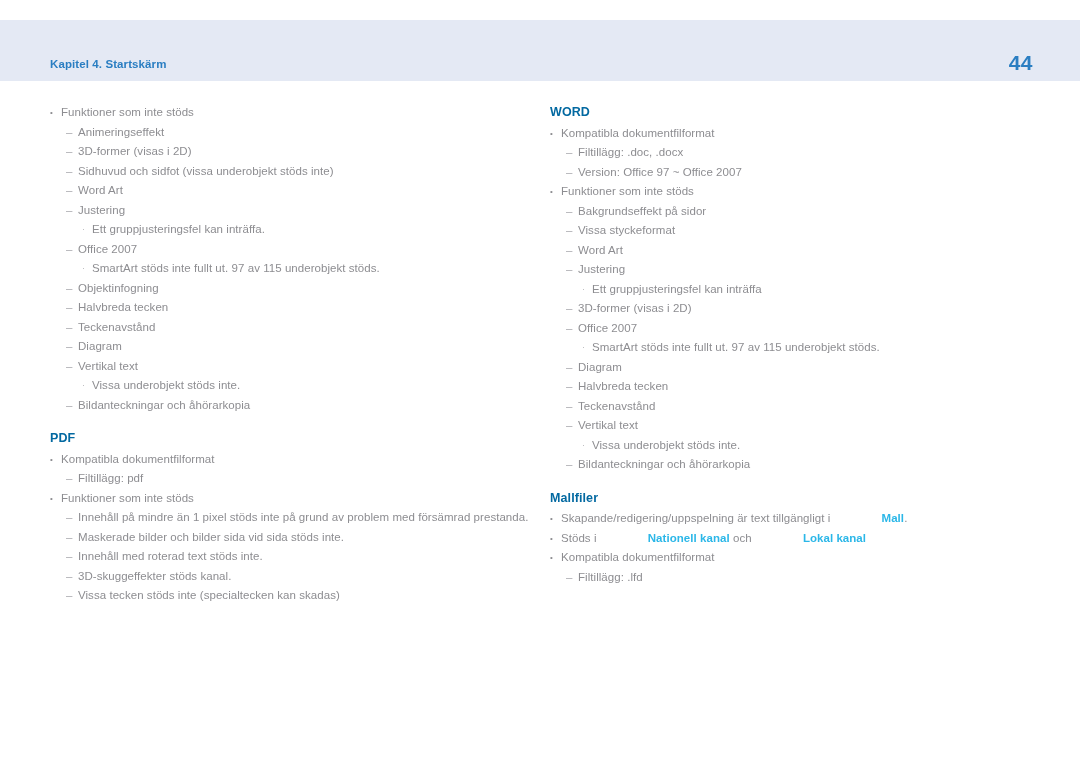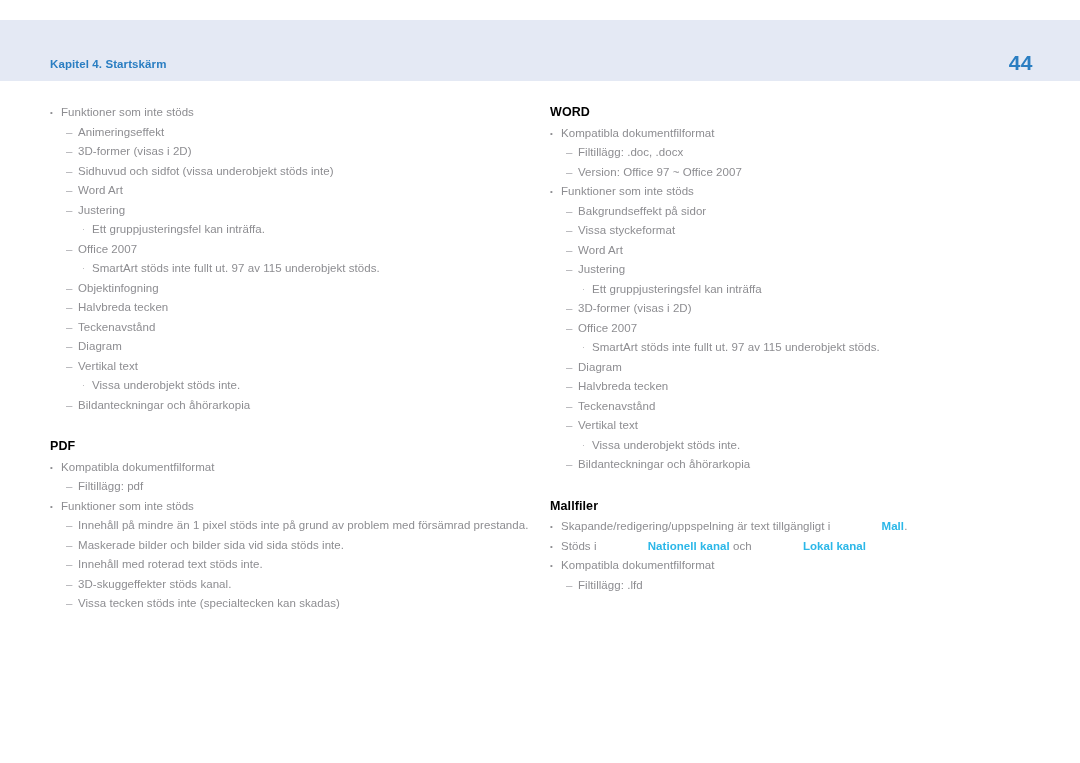--- a/index.html
+++ b/index.html
@@ -60,26 +60,26 @@
     width: 500px;
     padding-top: 42px;
   }
   #column-left  { left: 50px; }
   #column-right { left: 550px; }
 
   
   .section-heading {
     font-size: 12.5px;
     font-weight: bold;
-    color: #000000;
+    color: #0369a1;
     line-height: 19.5px;
     margin: 0 0 1px 0;
     letter-spacing: 0.1px;
   }
-  .section-heading.spaced { margin-top: 22px; }
+  .section-heading.spaced { margin-top: 14px; }
 
   
   .bullet-list { margin: 0; padding: 0; list-style: none; }
 
   .bullet-item {
     position: relative;
     font-size: 11.5px;
     color: #8d8d91;
     line-height: 19.5px;
     min-height: 19.5px;

